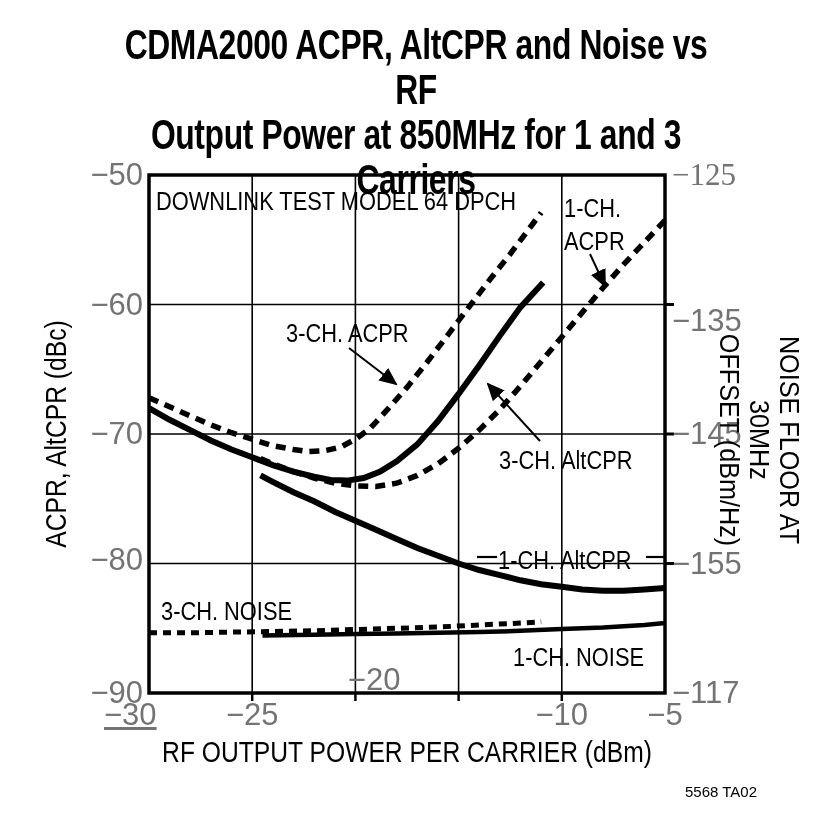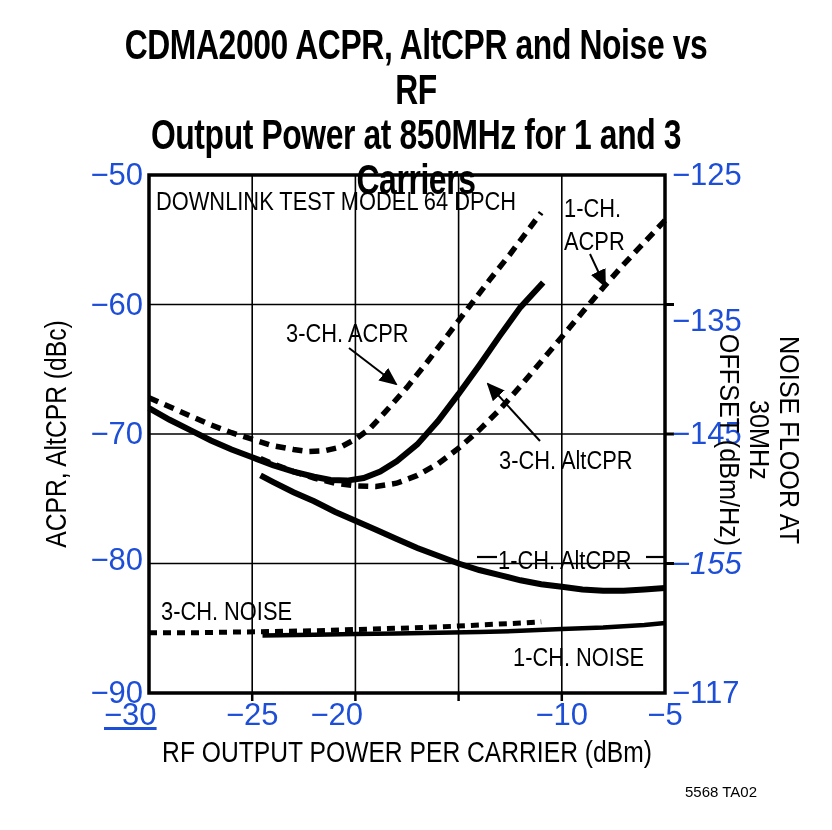--- a/index.html
+++ b/index.html
@@ -3,21 +3,21 @@
 <meta charset="utf-8">
 <style>
   html,body{margin:0;padding:0;background:#fff;}
   .page{position:relative;width:832px;height:830px;background:#fff;overflow:hidden;
         font-family:"Liberation Sans",sans-serif;color:#000;}
   #chart-svg{position:absolute;left:0;top:0;}
   #labels{position:absolute;left:0;top:0;width:832px;height:830px;}
   .title{position:absolute;top:22px;left:0;width:832px;text-align:center;
          font-size:43px;line-height:45px;font-weight:700;
          transform:scaleX(0.74);transform-origin:center top;letter-spacing:-0.5px;}
-  .lbl{position:absolute;font-size:31px;line-height:32px;color:#1d4ed8;white-space:nowrap;}
+  .lbl{position:absolute;font-size:31px;line-height:32px;color:#737373;white-space:nowrap;}
   .ann{position:absolute;font-size:26px;line-height:33px;color:#000;white-space:nowrap;
        transform:scaleX(0.84);transform-origin:left top;}
   .xlabel{position:absolute;top:736px;left:0;width:814px;text-align:center;font-size:29px;
           transform:scaleX(0.85);transform-origin:center top;}
   .ylabel-left{position:absolute;left:-94px;top:418px;width:300px;height:32px;text-align:center;
           font-size:29px;transform:rotate(-90deg) scaleX(0.85);transform-origin:center center;}
   .ylabel-right{position:absolute;left:614px;top:410px;width:320px;height:60px;text-align:center;
           font-size:28px;line-height:30px;transform:rotate(90deg) scaleX(0.9);transform-origin:center center;}
   .footer{position:absolute;top:783px;left:584px;width:173px;text-align:right;font-size:15px;}
 </style>
@@ -63,28 +63,28 @@
       <line x1="477" y1="557" x2="497" y2="557" stroke="#000000" stroke-width="2.2"></line>
       <line x1="646" y1="557" x2="665" y2="557" stroke="#000000" stroke-width="2.2"></line>
     </svg>
 
   <div id="labels">
       <div class="lbl" style="left: 63px; top: 159px; width: 80px; text-align: right;">−50</div>
       <div class="lbl" style="left: 63px; top: 288.5px; width: 80px; text-align: right;">−60</div>
       <div class="lbl" style="left: 63px; top: 418px; width: 80px; text-align: right;">−70</div>
       <div class="lbl" style="left: 63px; top: 544px; width: 80px; text-align: right;">−80</div>
       <div class="lbl" style="left: 63px; top: 677px; width: 80px; text-align: right;">−90</div>
-      <div class="lbl" style="left: 672px; top: 159px; width: 95px; text-align: left;">−125</div>
+      <div class="lbl" style="left: 672px; top: 159px; width: 95px; text-align: left; font-family: Liberation Serif, serif;">−125</div>
       <div class="lbl" style="left: 672px; top: 288.5px; width: 95px; text-align: left; margin-top: 16px;">−135</div>
       <div class="lbl" style="left: 672px; top: 418px; width: 95px; text-align: left;">−145</div>
-      <div class="lbl" style="left: 672px; top: 547.5px; width: 95px; text-align: left; font-style: italic;">−155</div>
+      <div class="lbl" style="left: 672px; top: 547.5px; width: 95px; text-align: left;">−155</div>
       <div class="lbl" style="left: 672px; top: 677px; width: 95px; text-align: left;">−117</div>
       <div class="lbl" style="left: 104px; top: 699px; width: 90px; text-align: left; text-decoration: underline;">−30</div>
       <div class="lbl" style="left: 207.2px; top: 699px; width: 90px; text-align: center;">−25</div>
-      <div class="lbl" style="left: 310.4px; top: 699px; width: 90px; text-align: left;">−20</div>
+      <div class="lbl" style="left: 310.4px; top: 664px; width: 90px; text-align: right;">−20</div>
       <div class="lbl" style="left: 516.8px; top: 699px; width: 90px; text-align: center;">−10</div>
       <div class="lbl" style="left: 620px; top: 699px; width: 90px; text-align: center;">−5</div>
       <div class="ann" style="left: 156px; top: 185px;">
         <div>DOWNLINK TEST MODEL 64 DPCH</div>
       </div>
       <div class="ann" style="left: 564px; top: 192px;">
         <div>1-CH.</div>
         <div>ACPR</div>
       </div>
       <div class="ann" style="left: 286px; top: 317px;">

